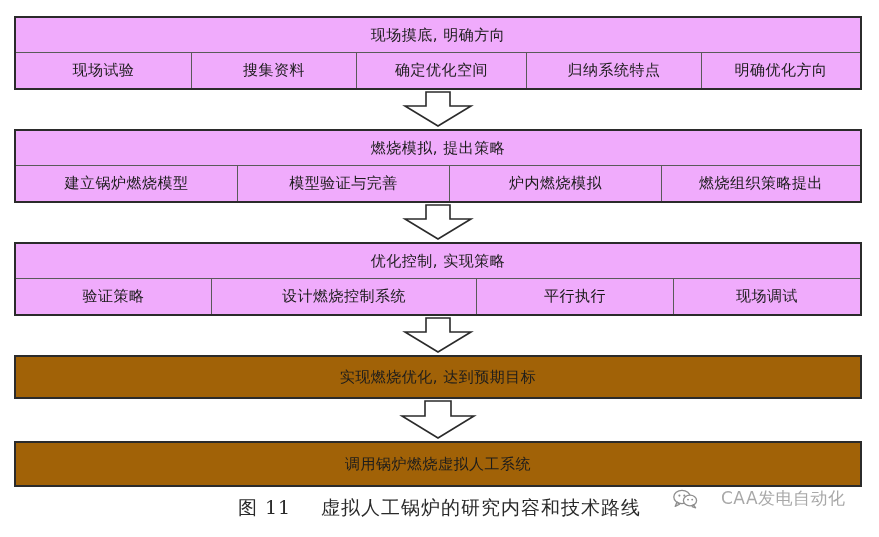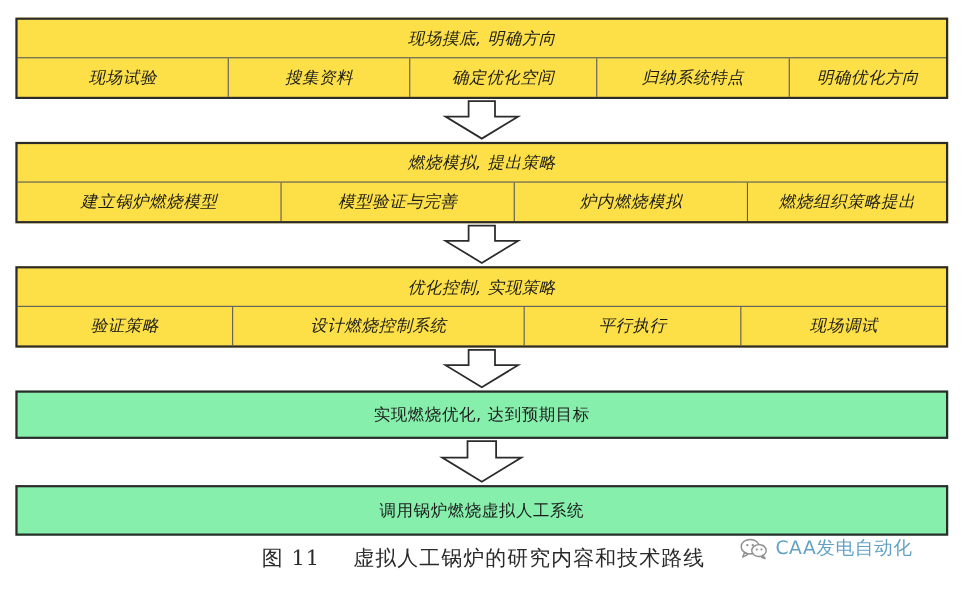--- a/index.html
+++ b/index.html
@@ -19,23 +19,22 @@
   #flow {
     position: absolute;
     left: 14px;
     top: 16px;
     width: 848px;
   }
 
   
   .block {
     border: 2px solid #2b2b2b;
-    background: #fde047;
-    box-sizing: border-box;
-    font-style: italic;
+    background: #f0abfc;
+    box-sizing: border-box;
   }
   .block .band {
     height: 35px;
     display: flex;
     align-items: center;
     justify-content: center;
     border-bottom: 1px solid #5a5a5a;
     box-sizing: border-box;
   }
   .block .cells {
@@ -52,21 +51,21 @@
     overflow: hidden;
     white-space: nowrap;
   }
   .block .cells .cell:last-child {
     border-right: none;
   }
 
   
   .solo {
     border: 2px solid #2b2b2b;
-    background: #86efac;
+    background: #a16207;
     box-sizing: border-box;
     height: 44px;
     display: flex;
     align-items: center;
     justify-content: center;
   }
   .solo.tall { height: 46px; align-items: center; }
 
   .label {
     font-size: 15px;
@@ -106,42 +105,42 @@
     margin-left: 30px;
   }
 
   
   #watermark {
     position: absolute;
     left: 672px;
     top: 487px;
     display: flex;
     align-items: center;
-    gap: 7px;
+    gap: 23px;
     opacity: 0.62;
-    color: #0369a1;
+    color: #737373;
   }
   #watermark .wm-text {
     font-size: 17px;
     letter-spacing: 0.5px;
     white-space: nowrap;
   }
   #watermark .wm-logo svg { display: block; }
 </style>
 </head>
 <body>
 
 <div id="flow">
 
   <div class="block">
     <div class="band">
       <span class="label">现场摸底, 明确方向</span>
     </div>
     <div class="cells">
-      <div class="cell" style="width:192px">
+      <div class="cell" style="width:176px">
         <span class="label">现场试验</span>
       </div>
       <div class="cell" style="width:165px">
         <span class="label">搜集资料</span>
       </div>
       <div class="cell" style="width:170px">
         <span class="label">确定优化空间</span>
       </div>
       <div class="cell" style="width:175px">
         <span class="label">归纳系统特点</span>
@@ -156,21 +155,21 @@
     <svg width="72" height="37" viewBox="0 0 72 37" aria-hidden="true">
       <path d="M24 1 L48 1 L48 15 L69 15 L36 35 L3 15 L24 15 Z" fill="#ffffff" stroke="#2b2b2b" stroke-width="1.6" stroke-linejoin="miter"></path>
     </svg>
   </div>
 
   <div class="block">
     <div class="band">
       <span class="label">燃烧模拟, 提出策略</span>
     </div>
     <div class="cells">
-      <div class="cell" style="width:240px">
+      <div class="cell" style="width:222px">
         <span class="label">建立锅炉燃烧模型</span>
       </div>
       <div class="cell" style="width:212px">
         <span class="label">模型验证与完善</span>
       </div>
       <div class="cell" style="width:212px">
         <span class="label">炉内燃烧模拟</span>
       </div>
       <div class="cell" style="flex:1">
         <span class="label">燃烧组织策略提出</span>

